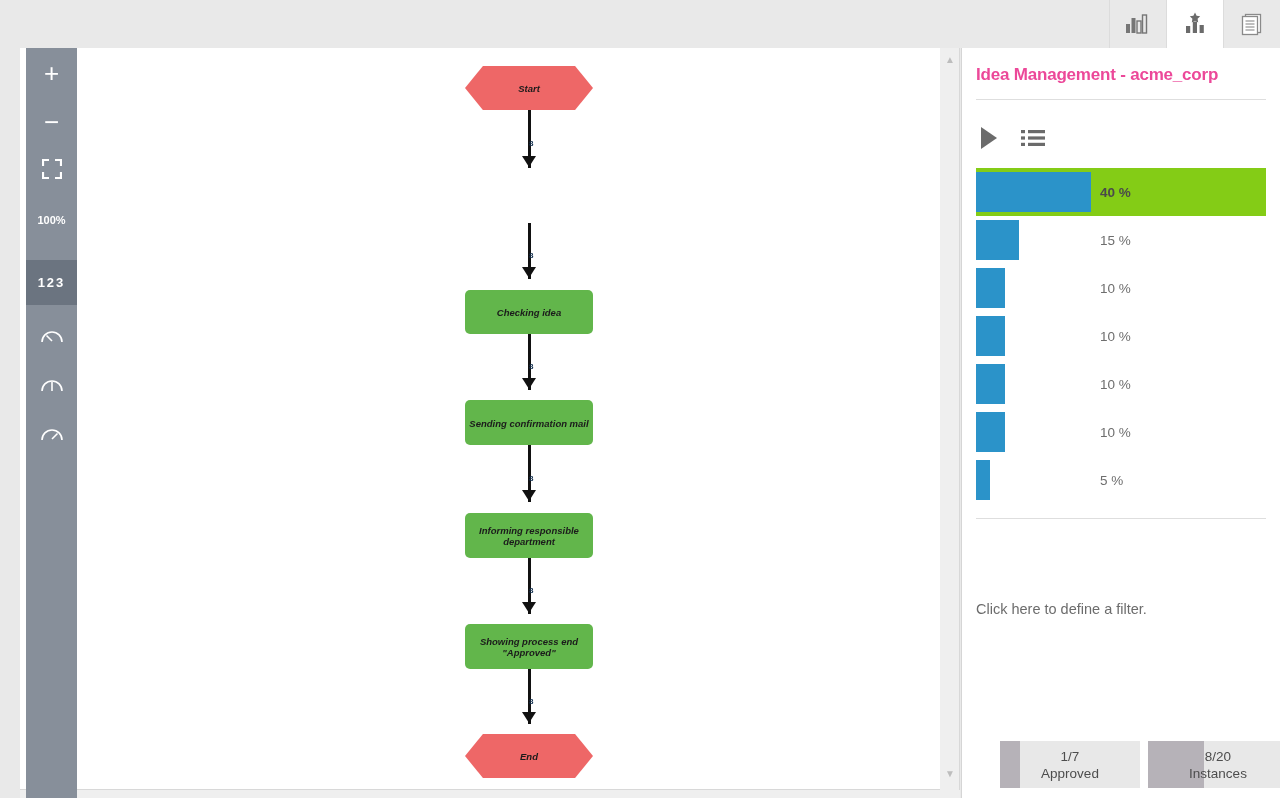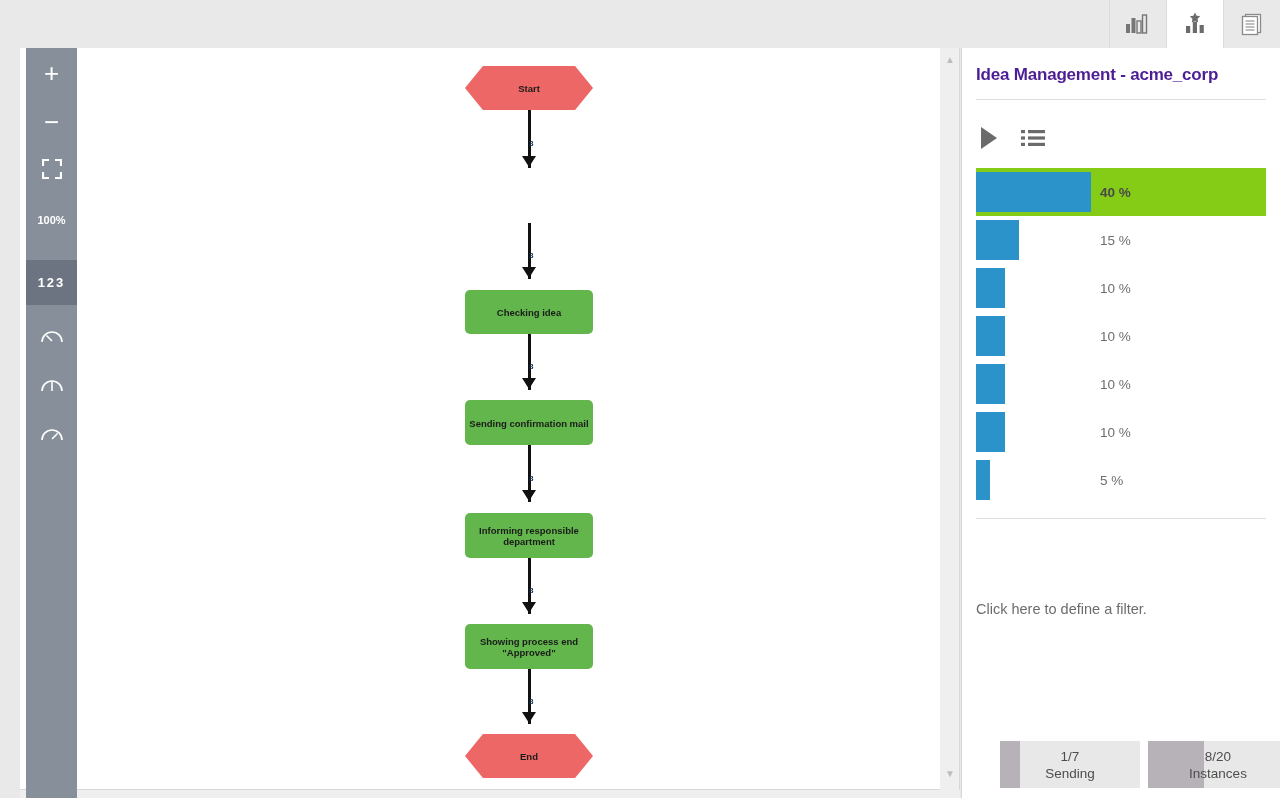--- a/index.html
+++ b/index.html
@@ -109,20 +109,21 @@
     text-align: center;
     font-size: 9.5px;
     font-weight: bold;
     color: #1b1b1b;
     line-height: 11px;
     width: 100%;
     left: 0;
     top: 50%;
     transform: translateY(-50%);
     pointer-events: none;
+    font-style: italic;
   }
   .box {
     position: absolute;
     width: 128px; height: 44px;
     background: #62b64b;
     border-radius: 5px;
     cursor: pointer;
   }
   .hexagon {
     position: absolute;
@@ -161,21 +162,21 @@
     left: 961px; top: 48px;
     width: 319px; height: 750px;
     background: #ffffff;
     border-left: 1px solid #d5d5d5;
   }
   #panel-title {
     position: absolute;
     left: 14px; top: 17px;
     font-size: 17px;
     font-weight: bold;
-    color: #4c1d95;
+    color: #ec4899;
     letter-spacing: -0.2px;
   }
   .hr {
     position: absolute;
     left: 14px; width: 290px; height: 1px;
     background: #dedede;
   }
   #hr1 { top: 51px; }
   #hr2 { top: 470px; }
 
@@ -484,21 +485,21 @@
     <div class="hr" id="hr2"></div>
 
     <div id="filter-text">Click here to define a filter.</div>
 
     <div id="footer-buttons">
 
       <div class="fbtn">
         <div class="fill" style="width:14%;"></div>
         <div class="ftxt">
           <div>1/7</div>
-          <div>Sending</div>
+          <div>Approved</div>
         </div>
       </div>
 
       <div class="fbtn">
         <div class="fill" style="width:40%;"></div>
         <div class="ftxt">
           <div>8/20</div>
           <div>Instances</div>
         </div>
       </div>

